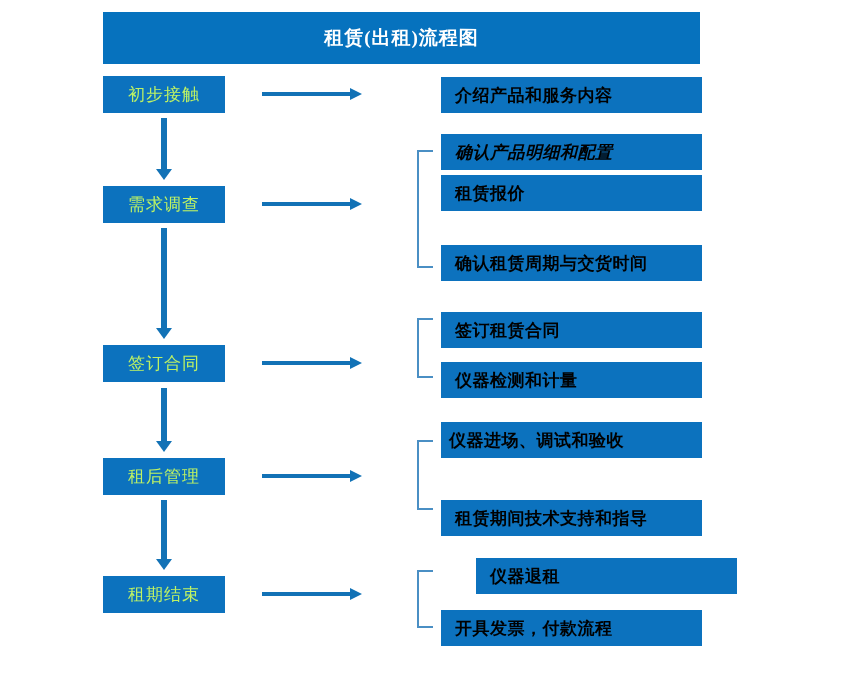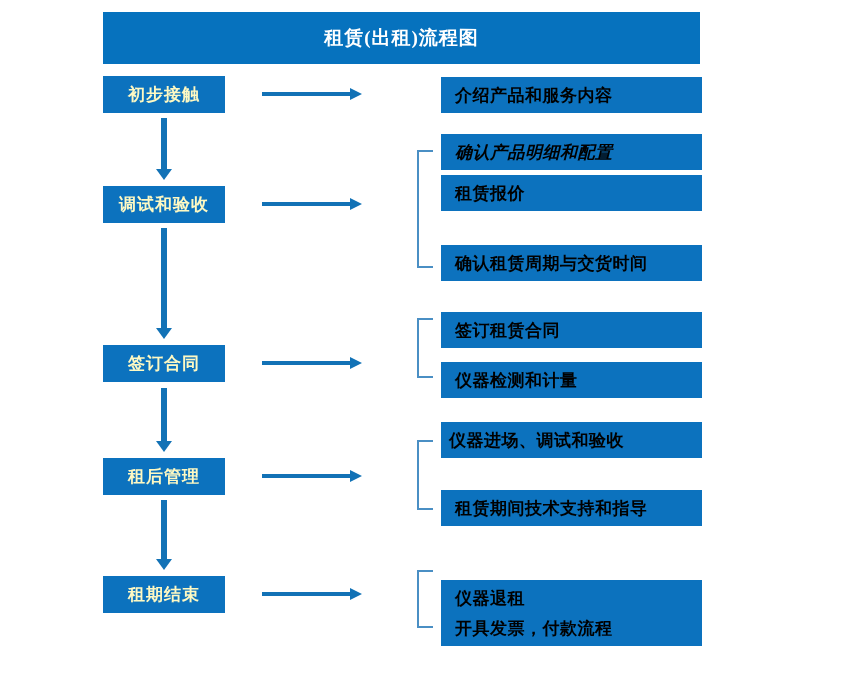--- a/index.html
+++ b/index.html
@@ -35,26 +35,26 @@
     letter-spacing: 1px;
   }
 
   
   .stage-box {
     position: absolute;
     left: 103px;
     width: 122px;
     height: 37px;
     background: #0C72BE;
-    color: #fef9c3;
+    color: #bef264;
     display: flex;
     align-items: center;
     justify-content: center;
     font-size: 17px;
-    font-weight: bold;
+    font-weight: normal;
     letter-spacing: 1px;
   }
 
   
   .detail-box {
     position: absolute;
     left: 441px;
     width: 261px;
     height: 36px;
     background: #0C72BE;
@@ -127,21 +127,21 @@
   }
 </style>
 </head>
 <body>
 
 <div id="canvas">
 
   <div class="title-bar">租赁(出租)流程图</div>
 
   <div class="stage-box" style="top:76px;">初步接触</div>
-  <div class="stage-box" style="top:186px;">调试和验收</div>
+  <div class="stage-box" style="top:186px;">需求调查</div>
   <div class="stage-box" style="top:345px;">签订合同</div>
   <div class="stage-box" style="top:458px;">租后管理</div>
   <div class="stage-box" style="top:576px;">租期结束</div>
 
   <div class="v-arrow" style="left:156px; top:118px; height:62px;">
     <div class="shaft" style="height:51px;"></div>
     <div class="head"></div>
   </div>
   <div class="v-arrow" style="left:156px; top:228px; height:111px;">
     <div class="shaft" style="height:100px;"></div>
@@ -185,18 +185,18 @@
   <div class="detail-box" style="top:77px;">介绍产品和服务内容</div>
 
   <div class="detail-box" style="top:134px;font-style:italic;">确认产品明细和配置</div>
   <div class="detail-box" style="top:175px;">租赁报价</div>
   <div class="detail-box" style="top:245px;">确认租赁周期与交货时间</div>
 
   <div class="detail-box" style="top:312px;">签订租赁合同</div>
   <div class="detail-box" style="top:362px;">仪器检测和计量</div>
 
   <div class="detail-box" style="top:422px;padding-left:8px;">仪器进场、调试和验收</div>
-  <div class="detail-box" style="top:490px;">租赁期间技术支持和指导</div>
-
-  <div class="detail-box" style="top:580px;">仪器退租</div>
+  <div class="detail-box" style="top:500px;">租赁期间技术支持和指导</div>
+
+  <div class="detail-box" style="top:558px;margin-left:35px;">仪器退租</div>
   <div class="detail-box" style="top:610px;">开具发票，付款流程</div>
 
 </div>
 
 </body></html>

